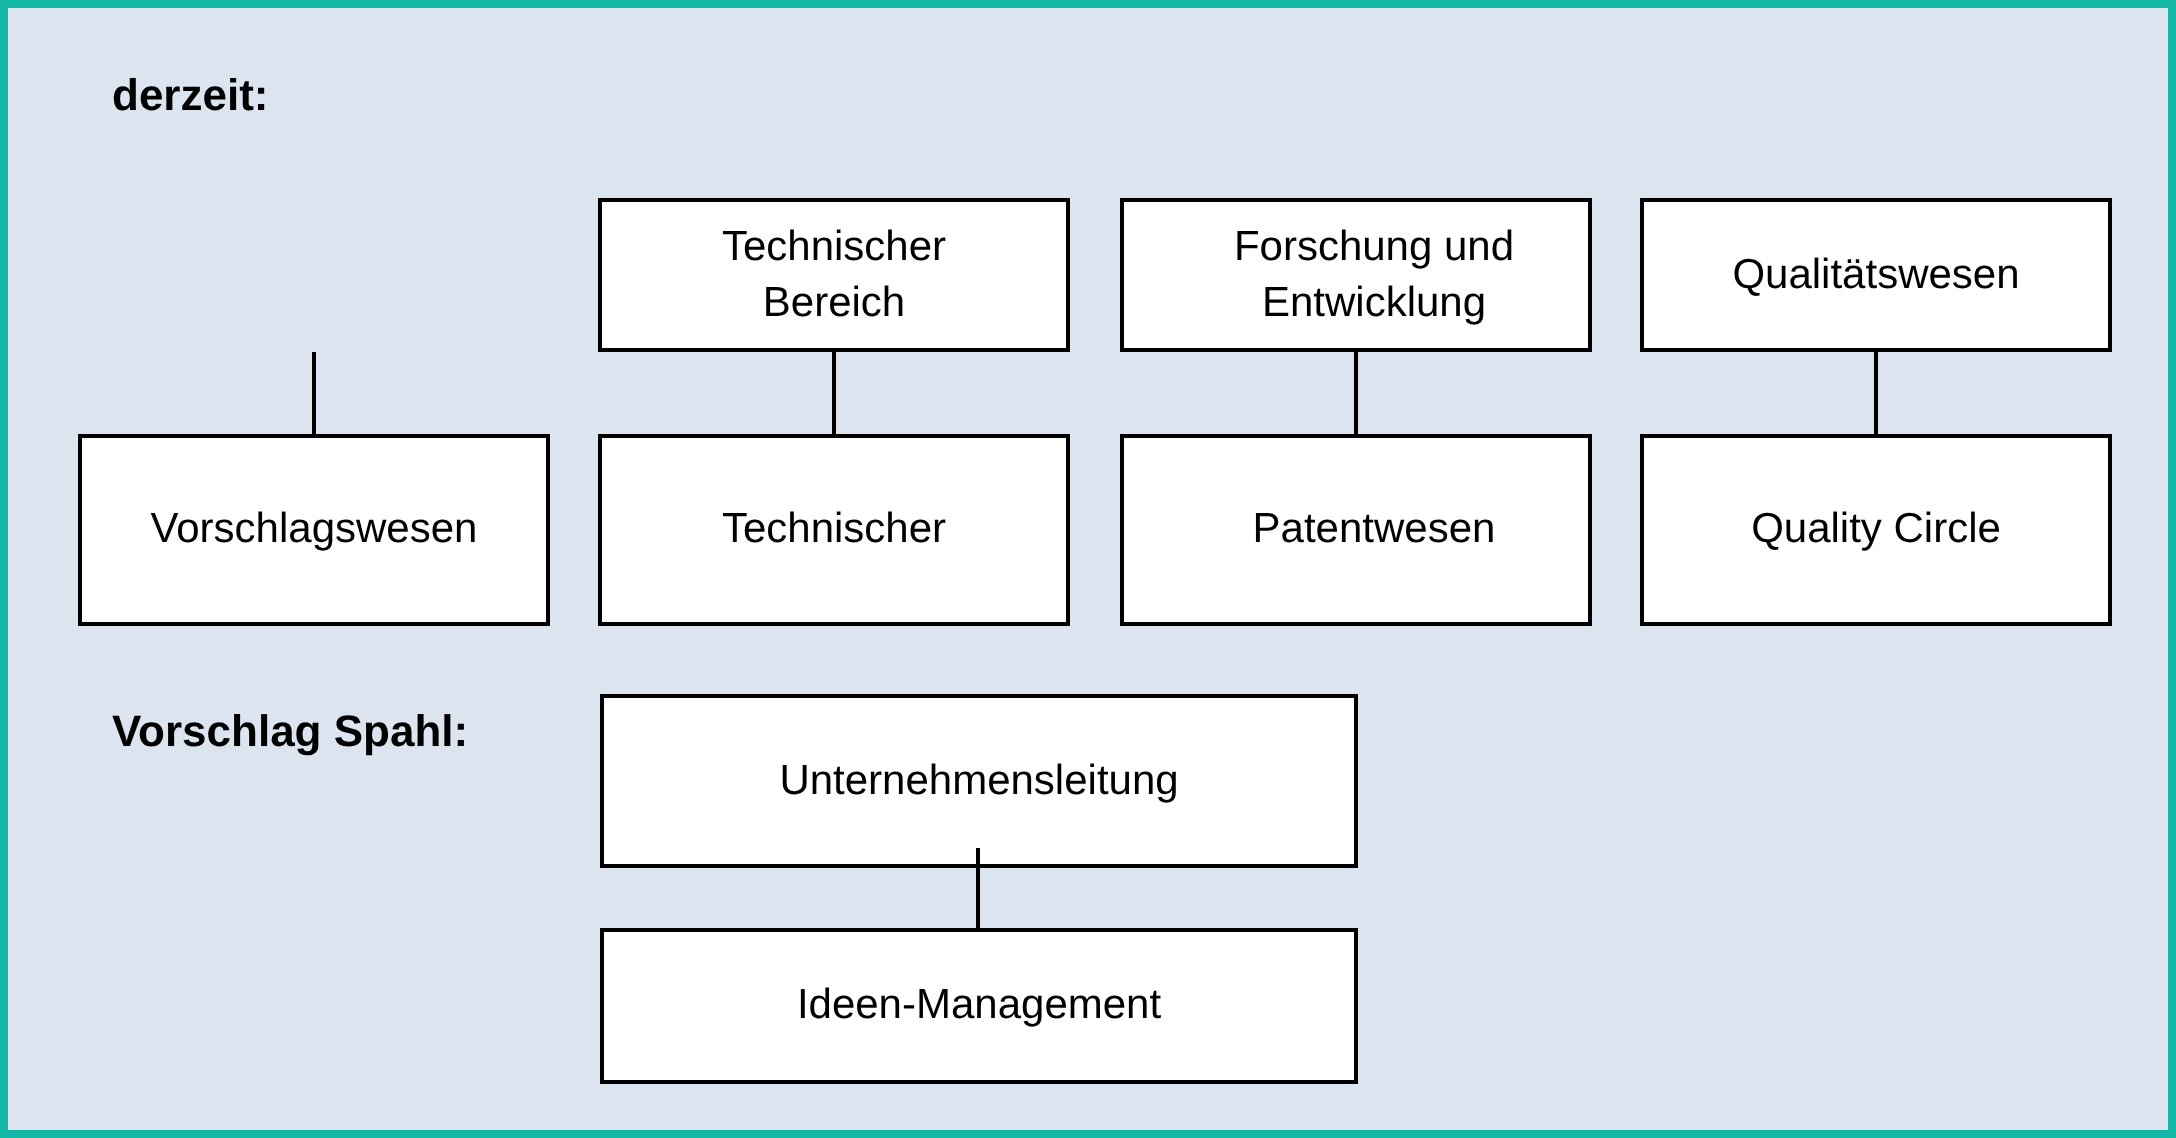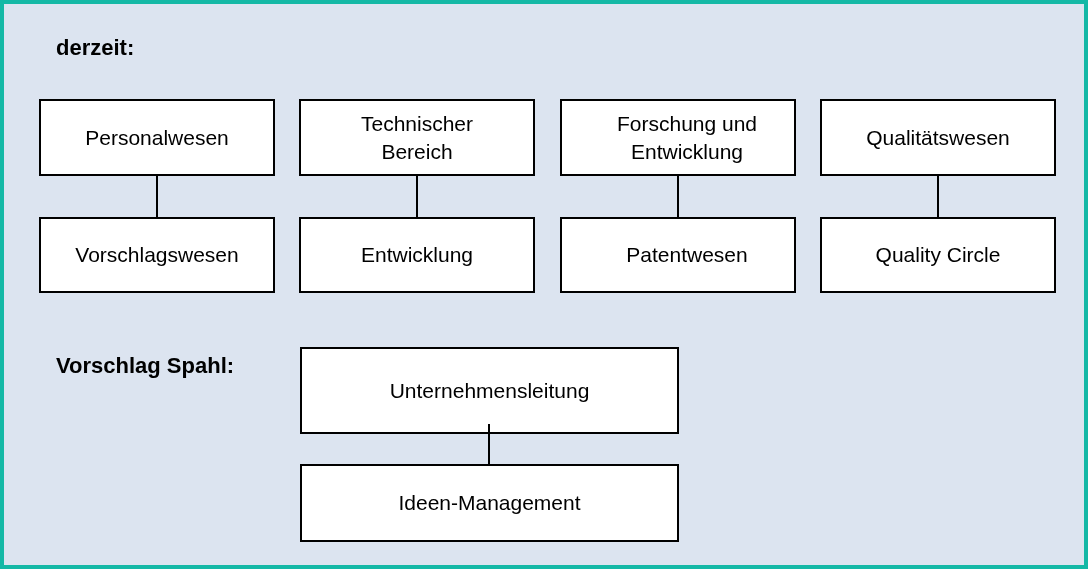--- a/index.html
+++ b/index.html
@@ -42,21 +42,21 @@
     display: flex;
     align-items: center;
     justify-content: center;
     text-align: center;
     font-size: 21px;
     line-height: 28px;
     padding: 0 26px;
   }
   
   .r1 { top: 95px;  height: 77px; }
-  .r2 { top: 213px; height: 76px; }
+  .r2 { top: 213px; height: 96px; }
   .c1 { left: 35px;  width: 236px; }
   .c2 { left: 295px; width: 236px; }
   .c3 { left: 556px; width: 236px; padding-left: 44px; }
   .c4 { left: 816px; width: 236px; justify-content: center; }
   
   .p1 { left: 296px; top: 343px; width: 379px; height: 87px; }
   .p2 { left: 296px; top: 460px; width: 379px; height: 78px; text-align: center; }
   .vline {
     position: absolute;
     width: 2px;
@@ -69,43 +69,40 @@
   .vx4 { left: 933px; }
   .vp  { left: 484px; top: 420px; height: 40px; }
 </style>
 </head>
 <body>
 
 <div class="frame">
 
   <div class="section-label label-current">derzeit:</div>
 
-  <div class="box r1 c1">
-    <span>Personalwesen</span>
-  </div>
   <div class="box r1 c2">
     <span>Technischer Bereich</span>
   </div>
   <div class="box r1 c3">
     <span>Forschung und Entwicklung</span>
   </div>
   <div class="box r1 c4">
     <span>Qualitätswesen</span>
   </div>
 
   <div class="vline vr vx1"></div>
   <div class="vline vr vx2"></div>
   <div class="vline vr vx3"></div>
   <div class="vline vr vx4"></div>
 
   <div class="box r2 c1">
     <span>Vorschlagswesen</span>
   </div>
   <div class="box r2 c2">
-    <span>Entwicklung</span>
+    <span>Technischer</span>
   </div>
   <div class="box r2 c3">
     <span>Patentwesen</span>
   </div>
   <div class="box r2 c4">
     <span>Quality Circle</span>
   </div>
 
   <div class="section-label label-proposal">Vorschlag Spahl:</div>
 

